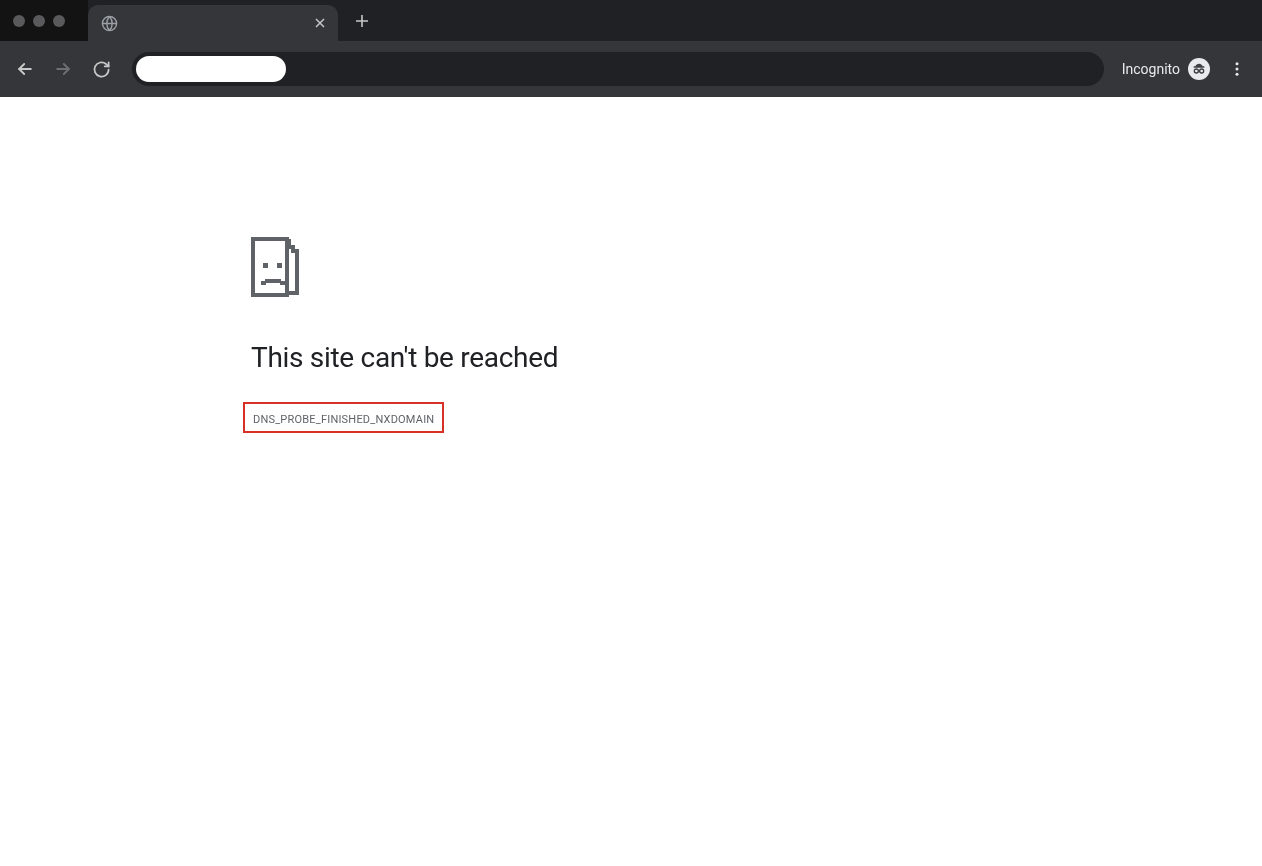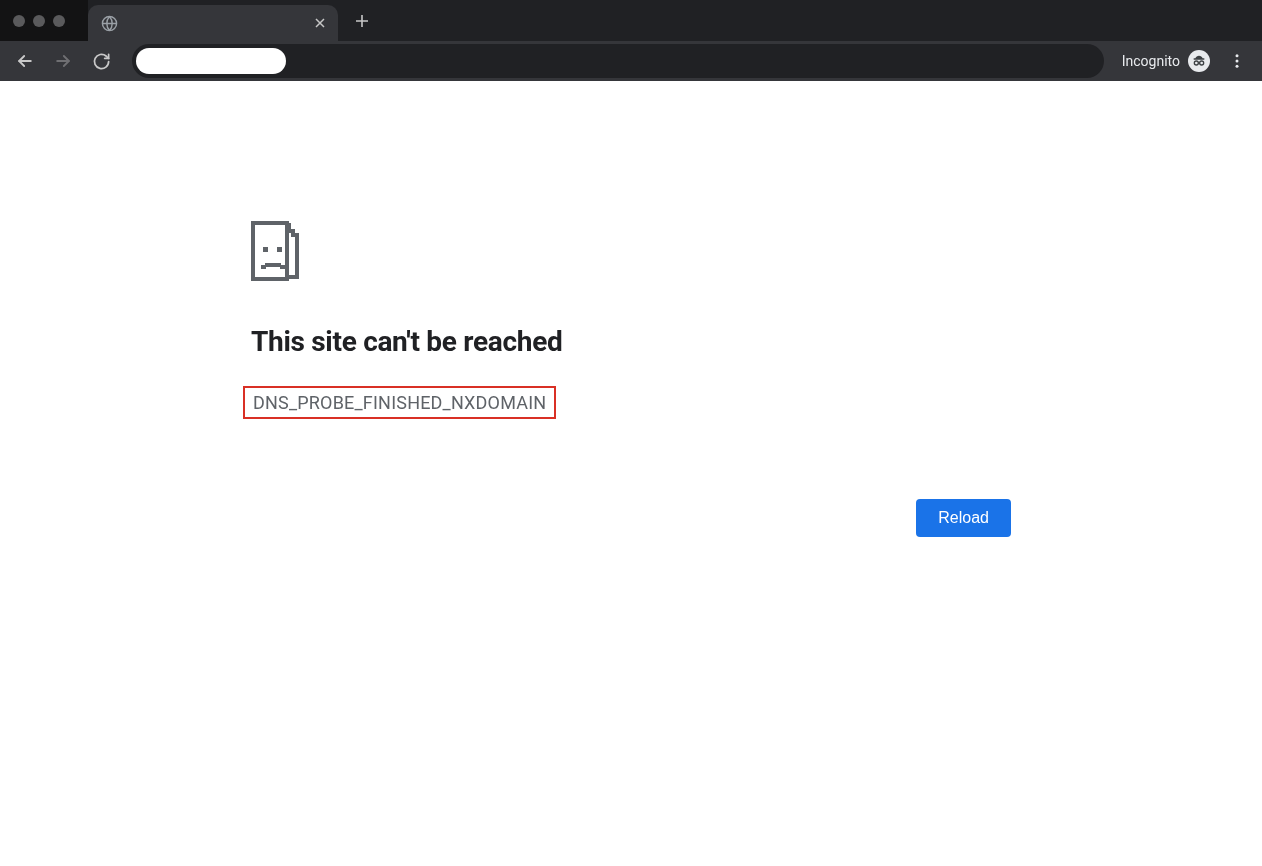--- a/index.html
+++ b/index.html
@@ -69,21 +69,21 @@
       display: flex;
       align-items: center;
       justify-content: center;
       margin-left: 10px;
       font-size: 20px;
       cursor: pointer;
     }
 
     
     .toolbar {
-      height: 40px;
+      height: 56px;
       background: #35363a;
       display: flex;
       align-items: center;
       padding: 0 8px;
       gap: 4px;
     }
     .nav-btn {
       width: 34px;
       height: 34px;
       display: flex;
@@ -153,39 +153,39 @@
       max-width: 760px;
       margin: 0 auto;
       padding: 140px 0 0 0;
     }
     .sad-page-icon {
       margin-bottom: 40px;
       margin-left: 0;
     }
     .error-title {
       font-size: 28px;
-      font-weight: 700;
+      font-weight: 400;
       color: #202124;
       margin-bottom: 28px;
       letter-spacing: -0.3px;
     }
     .error-description {
       font-size: 17px;
       color: #5f6368;
       margin-bottom: 22px;
       padding-left: 146px;
     }
     .error-code-box {
       display: inline-block;
       border: 2px solid #d93025;
       padding: 4px 8px;
       margin-left: -8px;
     }
     .error-code {
-      font-size: 18px;
+      font-size: 11px;
       color: #5f6368;
       letter-spacing: 0.2px;
     }
     .reload-row {
       display: flex;
       justify-content: flex-end;
       margin-top: 80px;
     }
     .reload-btn {
       background: #1a73e8;
@@ -282,16 +282,13 @@
       <rect x="26" y="26" width="5" height="5" fill="#5f6368"></rect>
       <rect x="14" y="42" width="16" height="4" fill="#5f6368"></rect>
       <rect x="10" y="44" width="5" height="4" fill="#5f6368"></rect>
       <rect x="29" y="44" width="5" height="4" fill="#5f6368"></rect>
     </svg>
   </div>
   <h1 class="error-title">This site can't be reached</h1>
   <div class="error-code-box">
     <span class="error-code">DNS_PROBE_FINISHED_NXDOMAIN</span>
   </div>
-  <div class="reload-row">
-    <button class="reload-btn">Reload</button>
-  </div>
 </div>
 
 </body></html>

